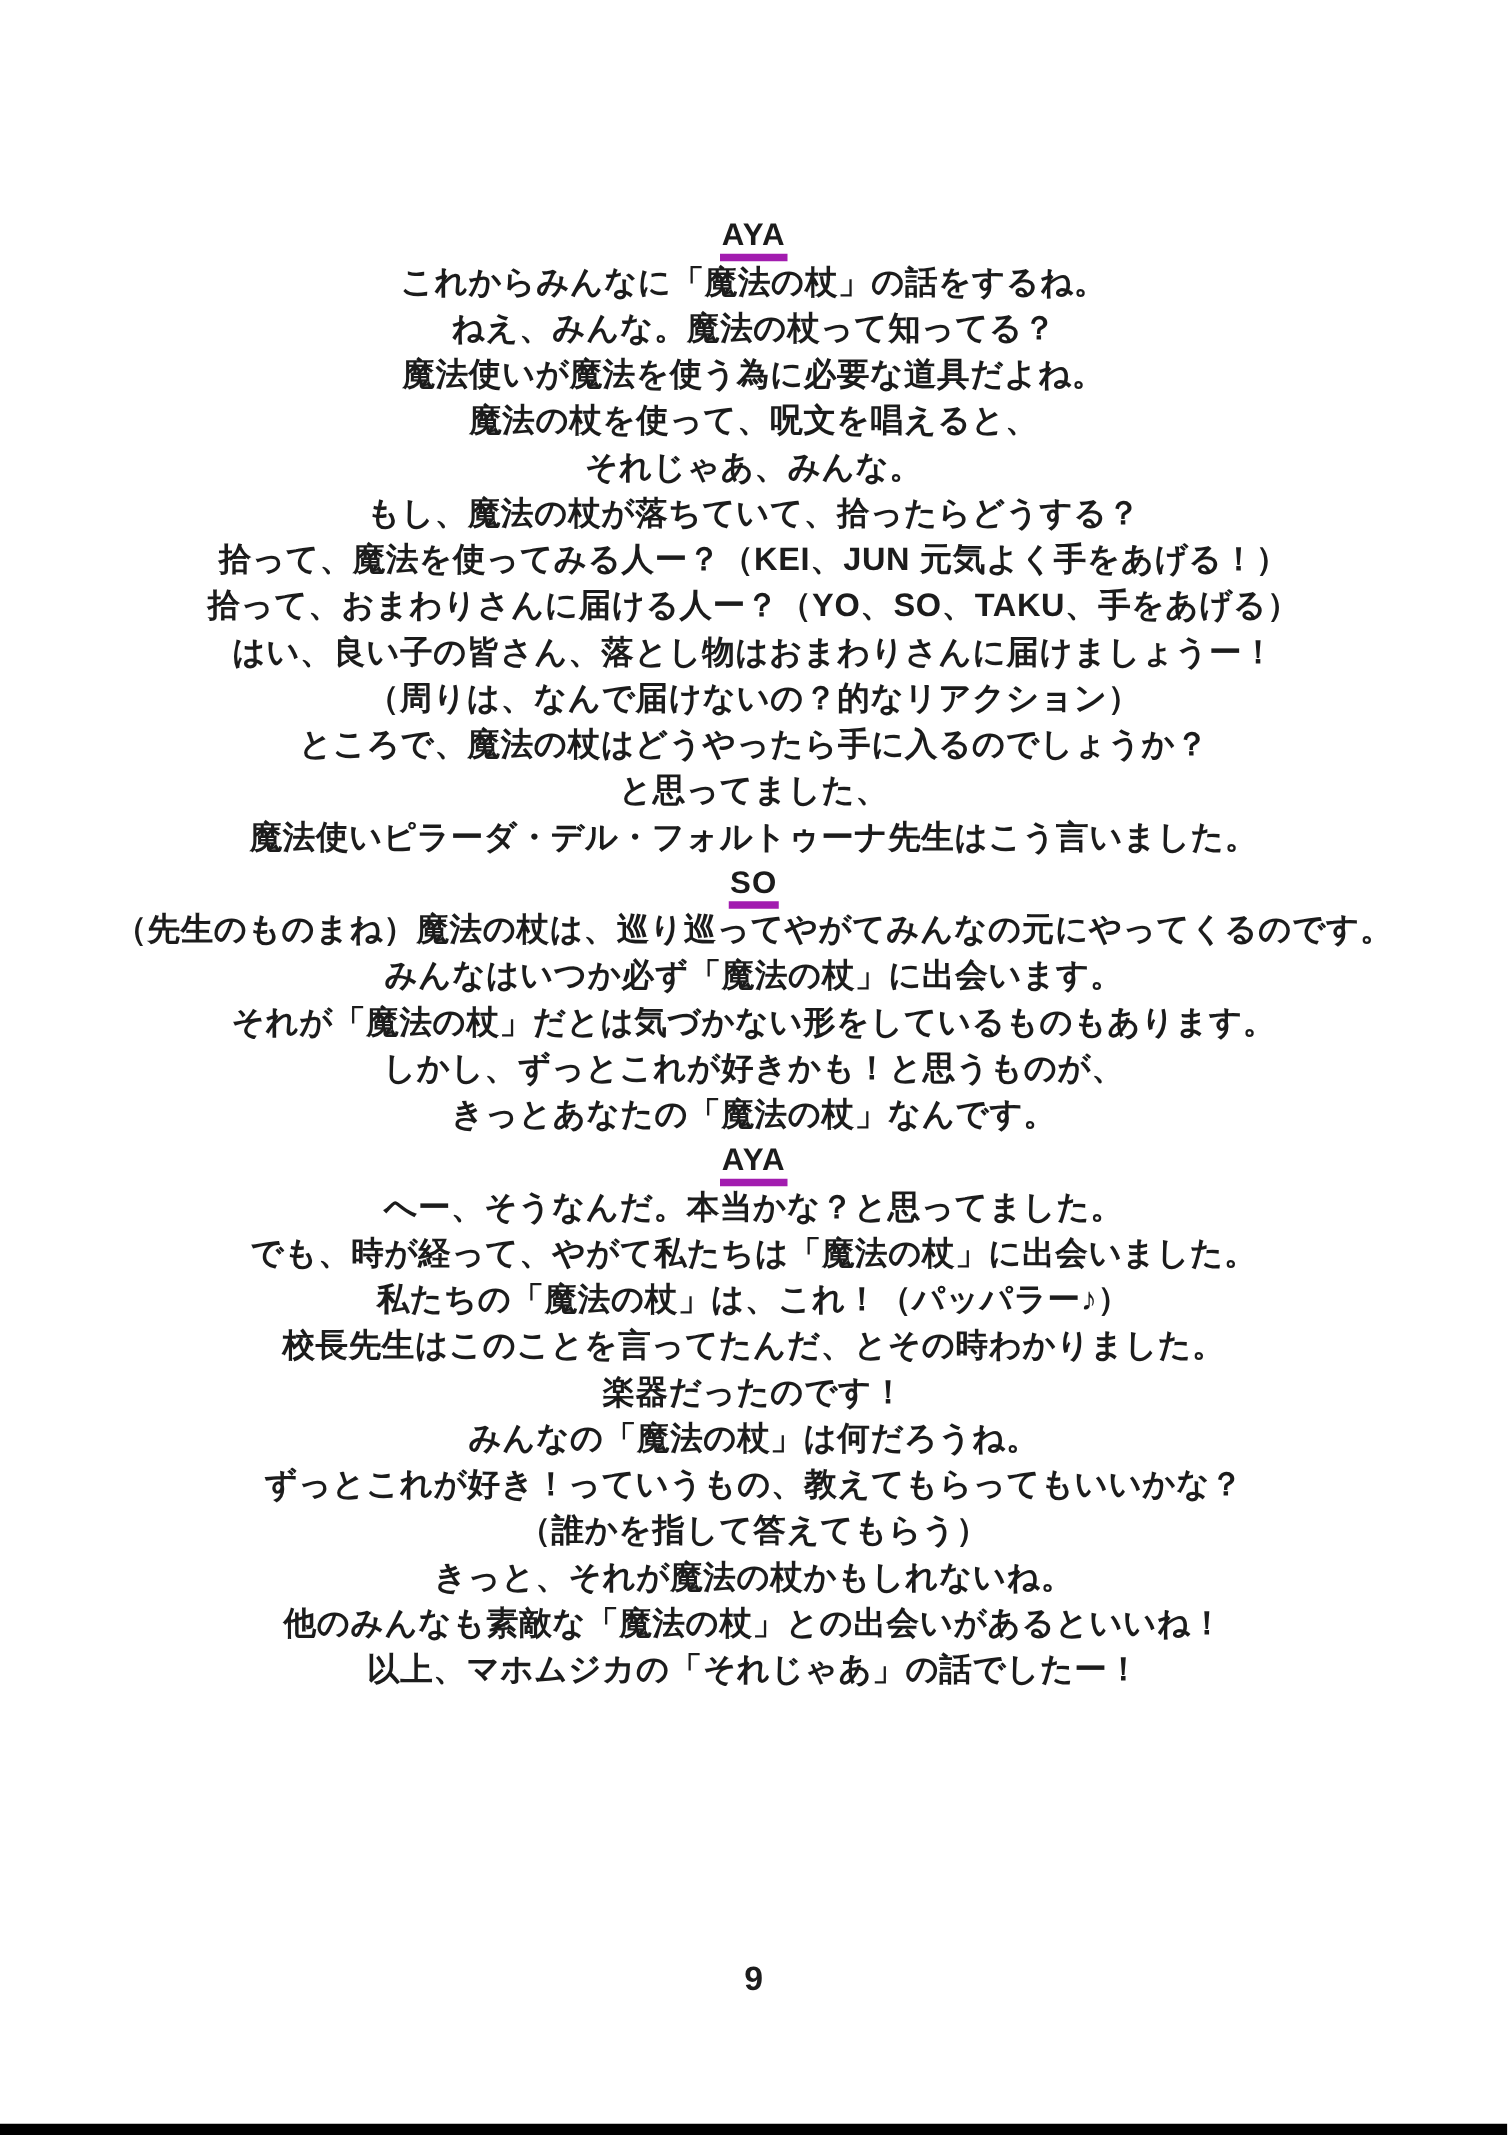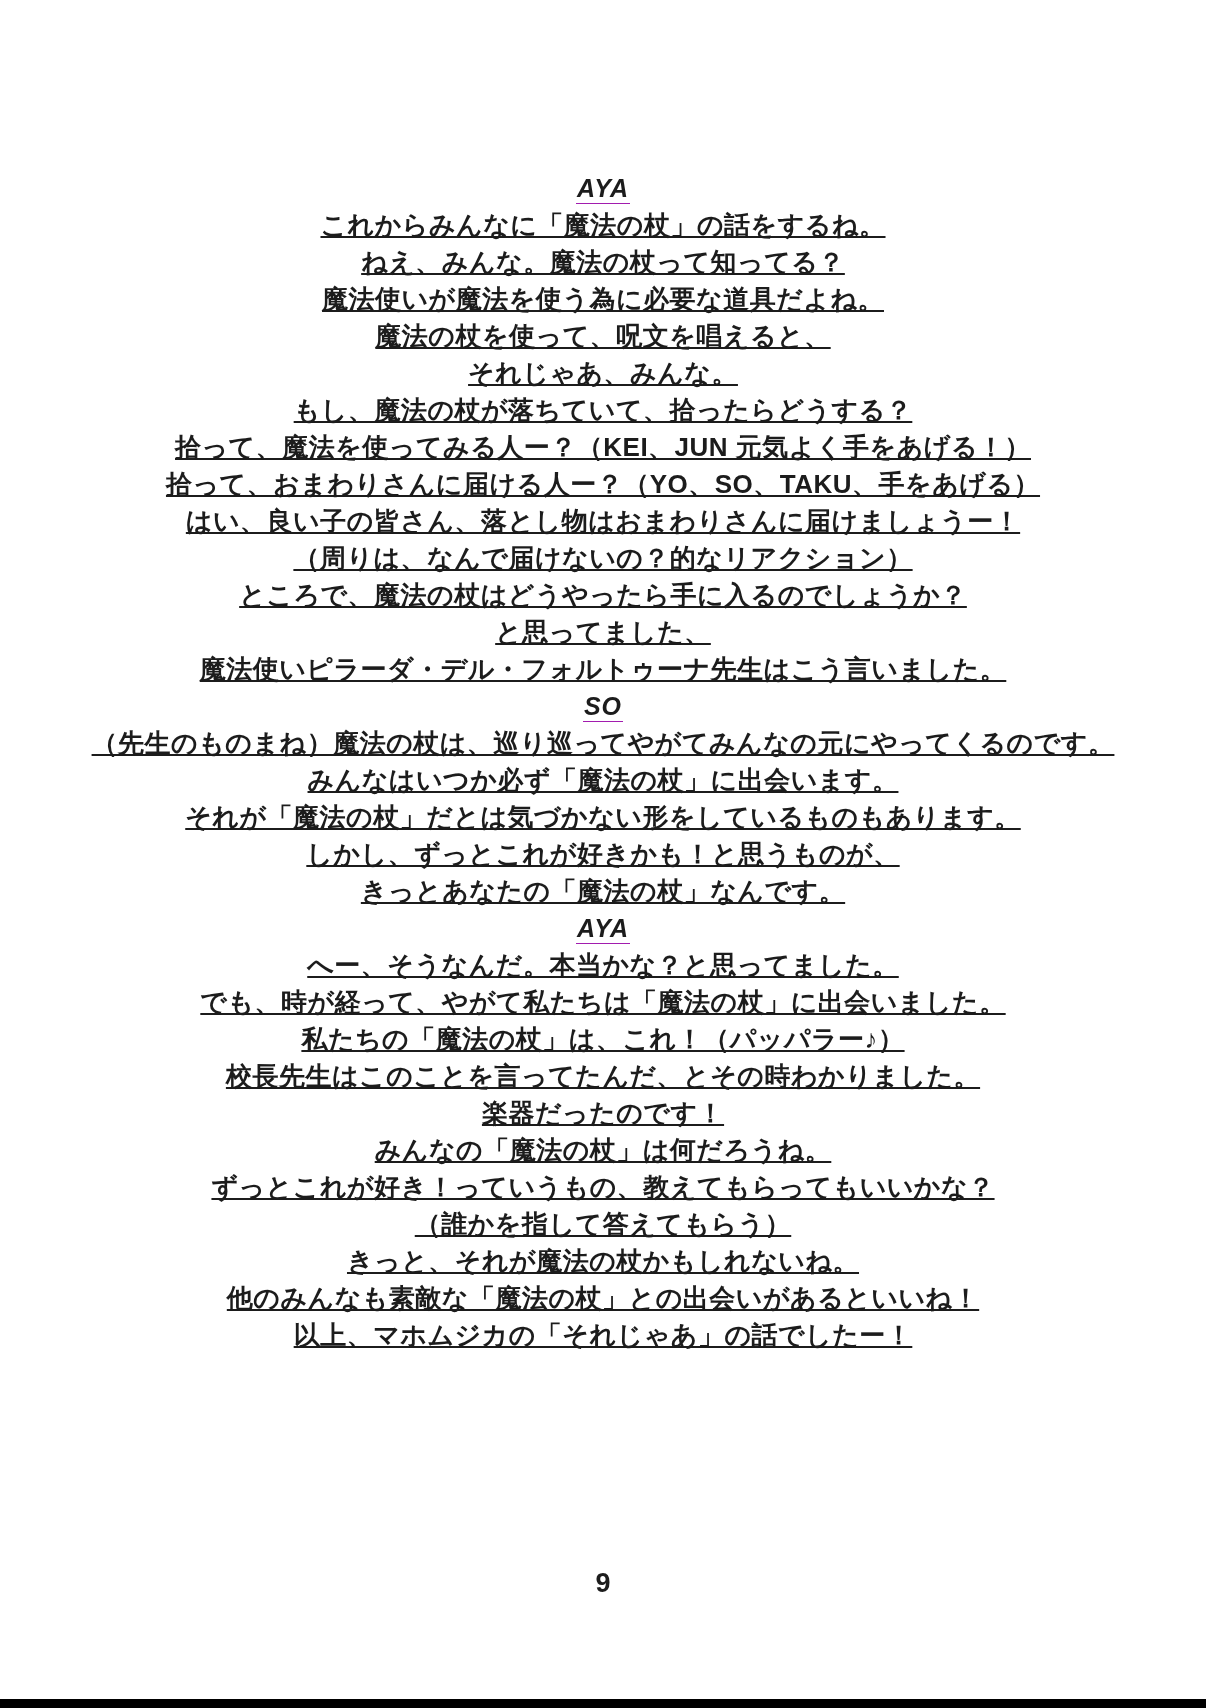--- a/index.html
+++ b/index.html
@@ -23,31 +23,29 @@
   .section { margin:0; }
   .section:not(:first-child) { }
   .speaker {
     display:block;
     font-size:25px;
     line-height:37px;
     letter-spacing:1px;
     color:#1c1c1c;
   }
   .speaker span {
-    border-bottom:1px solid #a21caf;
+    border-bottom:6px solid #a21caf;
     padding:0 1px 1px 1px;
-    font-style:italic;
   }
   .line {
     display:block;
     font-size:26px;
     line-height:37px;
     letter-spacing:0.5px;
     white-space:nowrap;
-    text-decoration:underline;
   }
   .page-number {
     position:absolute;
     top:1568px;
     left:0;
     width:100%;
     text-align:center;
     font-size:27px;
     font-weight:bold;
     color:#1c1c1c;

